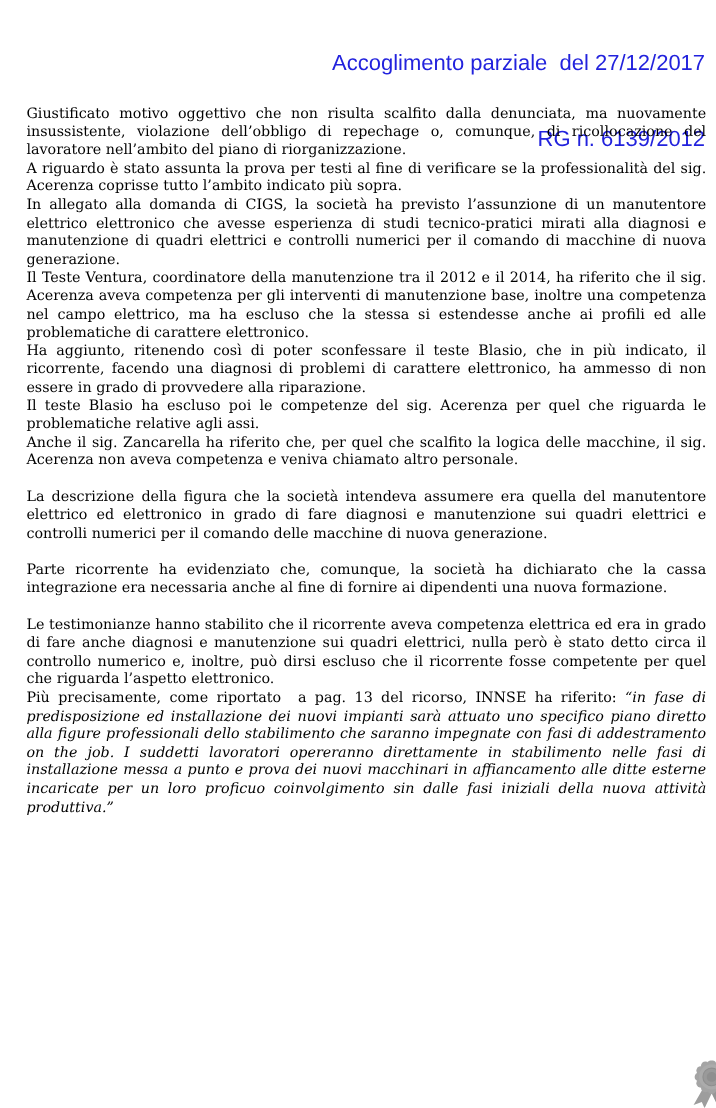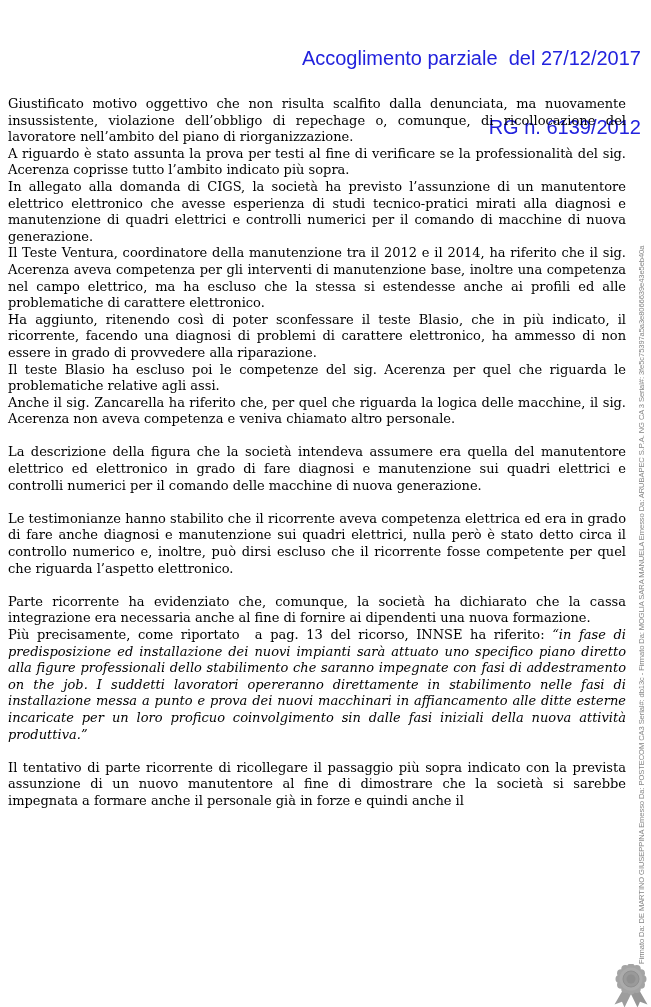--- a/index.html
+++ b/index.html
@@ -6,20 +6,21 @@
   body {
     width: 651px; height: 1007px;
     background: #ffffff;
     overflow: hidden;
     position: relative;
     font-family: "DejaVu Serif", serif;
   }
   .page {
     position: absolute; inset: 0;
     background: #ffffff;
+    margin-left: 16px;
   }
   .header {
     position: absolute;
     top: 1px; right: 10px;
     text-align: right;
     font-family: "Liberation Sans", sans-serif;
     font-size: 20px;
     line-height: 23px;
     color: #2222dd;
     white-space: pre;
@@ -63,26 +64,25 @@
     <div>RG n. 6139/2012</div>
   </div>
 
   <div class="body-text">
     <p>Giustificato motivo oggettivo che non risulta scalfito dalla denunciata, ma nuovamente insussistente, violazione dell’obbligo di repechage o, comunque, di ricollocazione del lavoratore nell’ambito del piano di riorganizzazione.</p>
     <p>A riguardo è stato assunta la prova per testi al fine di verificare se la professionalità del sig. Acerenza coprisse tutto l’ambito indicato più sopra.</p>
     <p>In allegato alla domanda di CIGS, la società ha previsto l’assunzione di un manutentore elettrico elettronico che avesse esperienza di studi tecnico-pratici mirati alla diagnosi e manutenzione di quadri elettrici e controlli numerici per il comando di macchine di nuova generazione.</p>
     <p>Il Teste Ventura, coordinatore della manutenzione tra il 2012 e il 2014, ha riferito che il sig. Acerenza aveva competenza per gli interventi di manutenzione base, inoltre una competenza nel campo elettrico, ma ha escluso che la stessa si estendesse anche ai profili ed alle problematiche di carattere elettronico.</p>
     <p>Ha aggiunto, ritenendo così di poter sconfessare il teste Blasio, che in più indicato, il ricorrente, facendo una diagnosi di problemi di carattere elettronico, ha ammesso di non essere in grado di provvedere alla riparazione.</p>
     <p>Il teste Blasio ha escluso poi le competenze del sig. Acerenza per quel che riguarda le problematiche relative agli assi.</p>
-    <p>Anche il sig. Zancarella ha riferito che, per quel che riguarda la logica delle macchine, il sig. Acerenza non aveva competenza e veniva chiamato altro personale.</p>
+    <p>Anche il sig. Zancarella ha riferito che, per quel che scalfito la logica delle macchine, il sig. Acerenza non aveva competenza e veniva chiamato altro personale.</p>
     <p class="gap">La descrizione della figura che la società intendeva assumere era quella del manutentore elettrico ed elettronico in grado di fare diagnosi e manutenzione sui quadri elettrici e controlli numerici per il comando delle macchine di nuova generazione.</p>
+    <p class="gap">Parte ricorrente ha evidenziato che, comunque, la società ha dichiarato che la cassa integrazione era necessaria anche al fine di fornire ai dipendenti una nuova formazione.</p>
     <p class="gap">Le testimonianze hanno stabilito che il ricorrente aveva competenza elettrica ed era in grado di fare anche diagnosi e manutenzione sui quadri elettrici, nulla però è stato detto circa il controllo numerico e, inoltre, può dirsi escluso che il ricorrente fosse competente per quel che riguarda l’aspetto elettronico.</p>
-    <p class="gap">Parte ricorrente ha evidenziato che, comunque, la società ha dichiarato che la cassa integrazione era necessaria anche al fine di fornire ai dipendenti una nuova formazione.</p>
     <p><span>Più precisamente, come riportato&nbsp; a pag. 13 del ricorso, INNSE ha riferito: </span><span class="quote-italic">“in fase di predisposizione ed installazione dei nuovi impianti sarà attuato uno specifico piano diretto alla figure professionali dello stabilimento che saranno impegnate con fasi di addestramento on the job. I suddetti lavoratori opereranno direttamente in stabilimento nelle fasi di installazione messa a punto e prova dei nuovi macchinari in affiancamento alle ditte esterne incaricate per un loro proficuo coinvolgimento sin dalle fasi iniziali della nuova attività produttiva.”</span></p>
-    <p class="gap">Il tentativo di parte ricorrente di ricollegare il passaggio più sopra indicato con la prevista assunzione di un nuovo manutentore al fine di dimostrare che la società si sarebbe impegnata a formare anche il personale già in forze e quindi anche il</p>
   </div>
 
   <div class="vertical-sig">Firmato Da: DE MARTINO GIUSEPPINA Emesso Da: POSTECOM CA3 Serial#: db13c - Firmato Da: MOGLIA SARA MANUELA Emesso Da: ARUBAPEC S.P.A. NG CA 3 Serial#: 3fe5c75397a5a3e8066639e43e5eb40a</div>
 
   <div class="seal">
     <svg width="40" height="44" viewBox="0 0 40 44" xmlns="http://www.w3.org/2000/svg">
       <path d="M13 24 L3.5 40.5 L11 37.8 L13.5 43.5 L21.5 27 Z" fill="#9d9d9d"></path>
       <path d="M27 24 L36.5 40.5 L29 37.8 L26.5 43.5 L18.5 27 Z" fill="#969696"></path>
       <g fill="#a4a4a4">
         <circle cx="31.5" cy="15" r="4"></circle>

